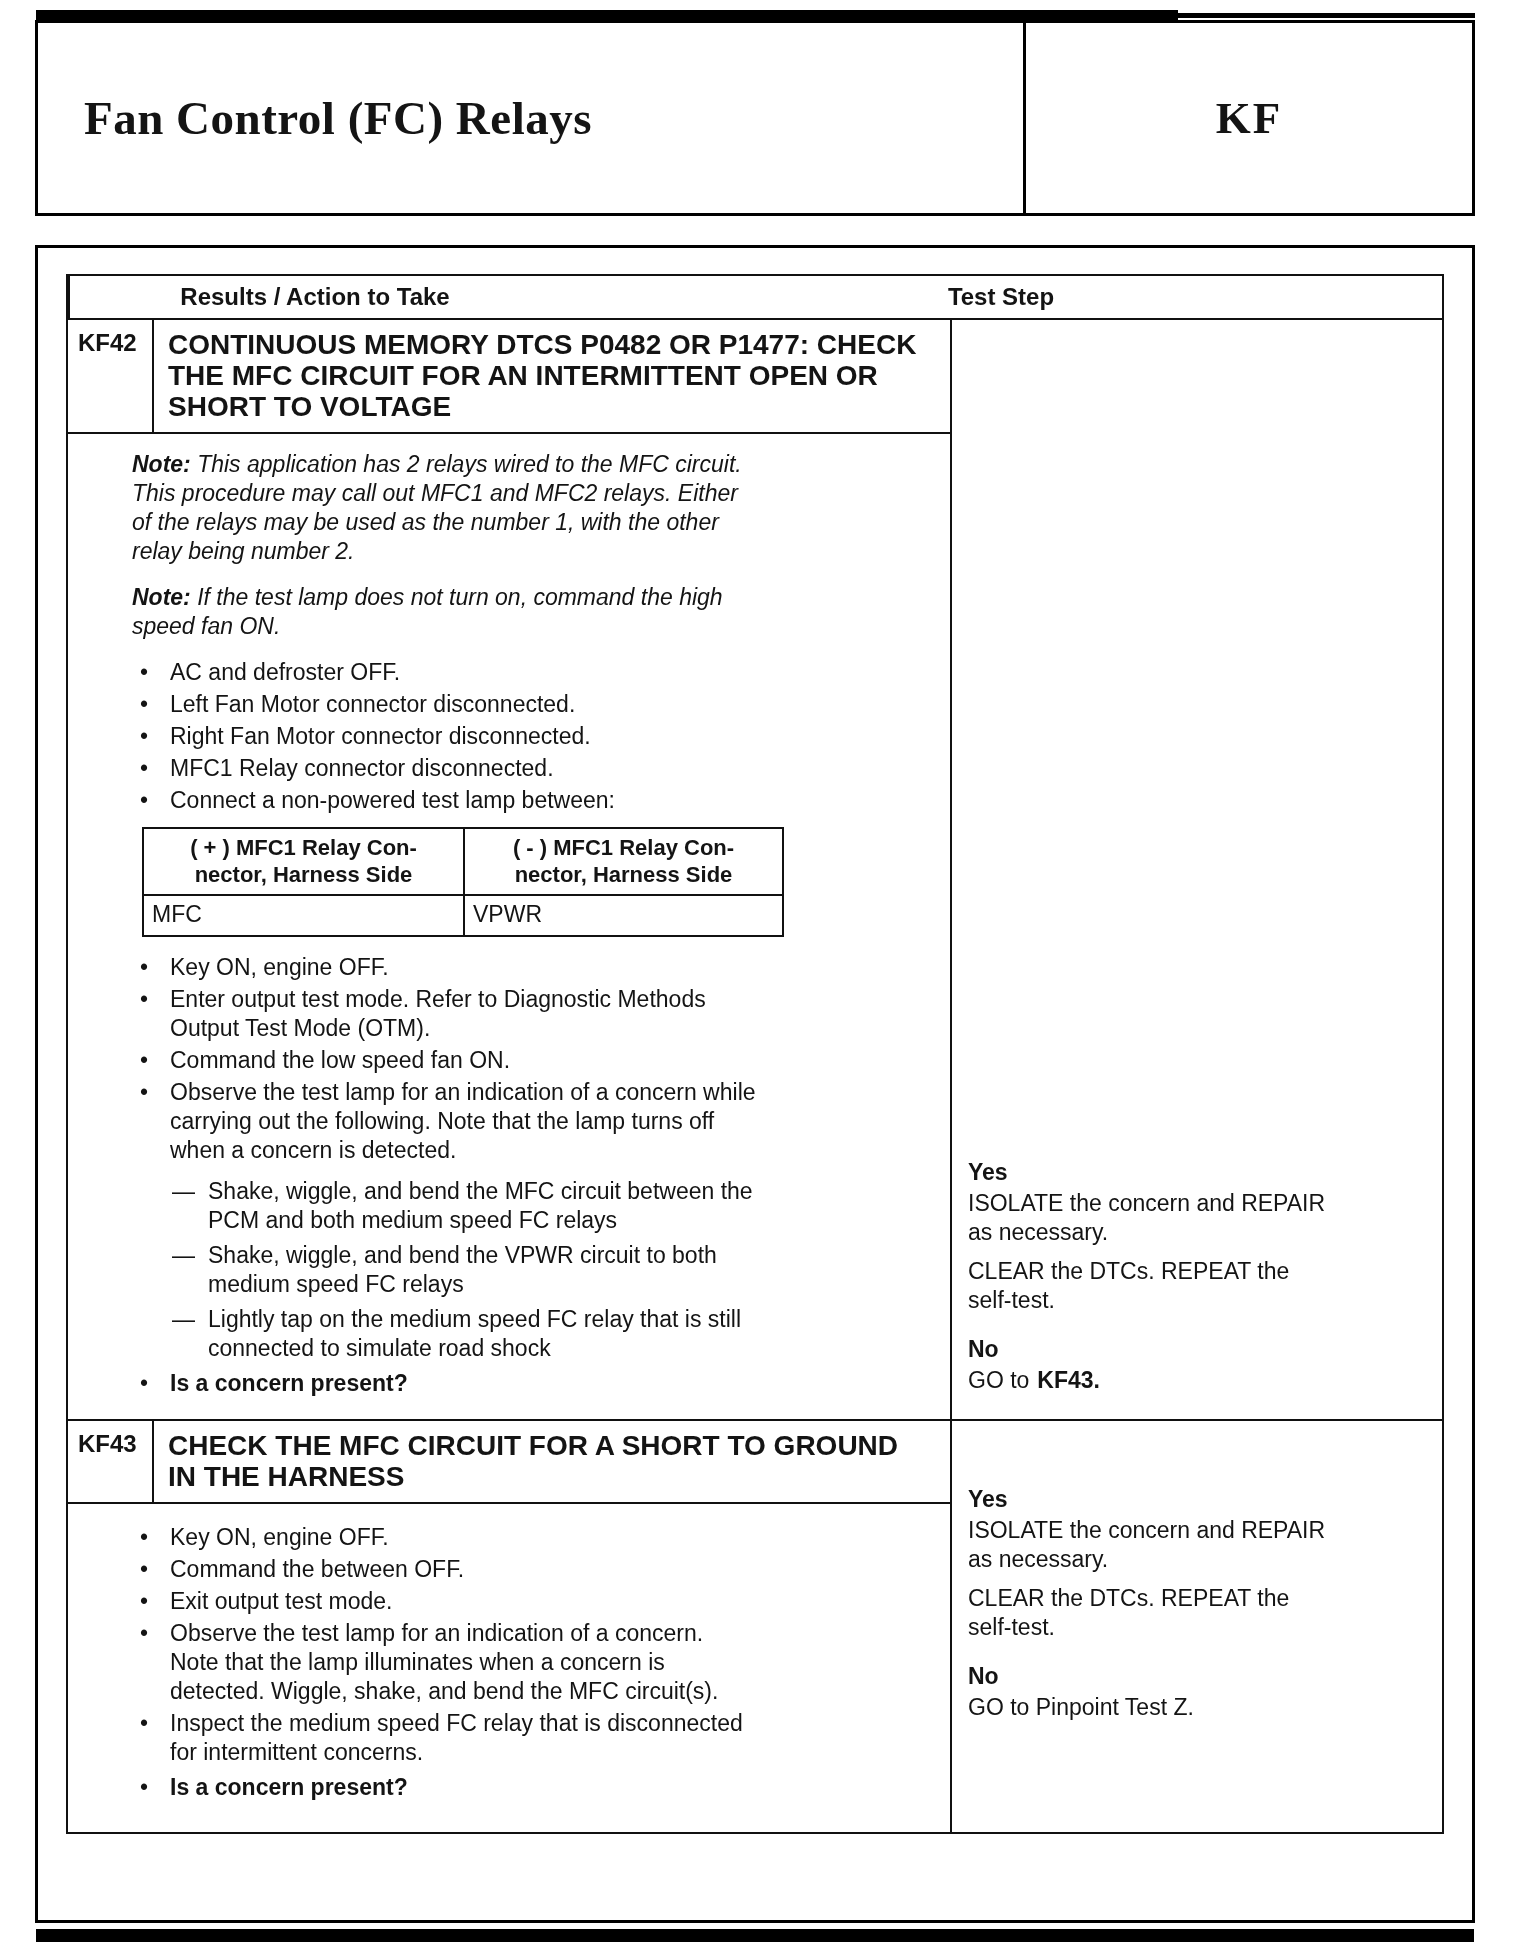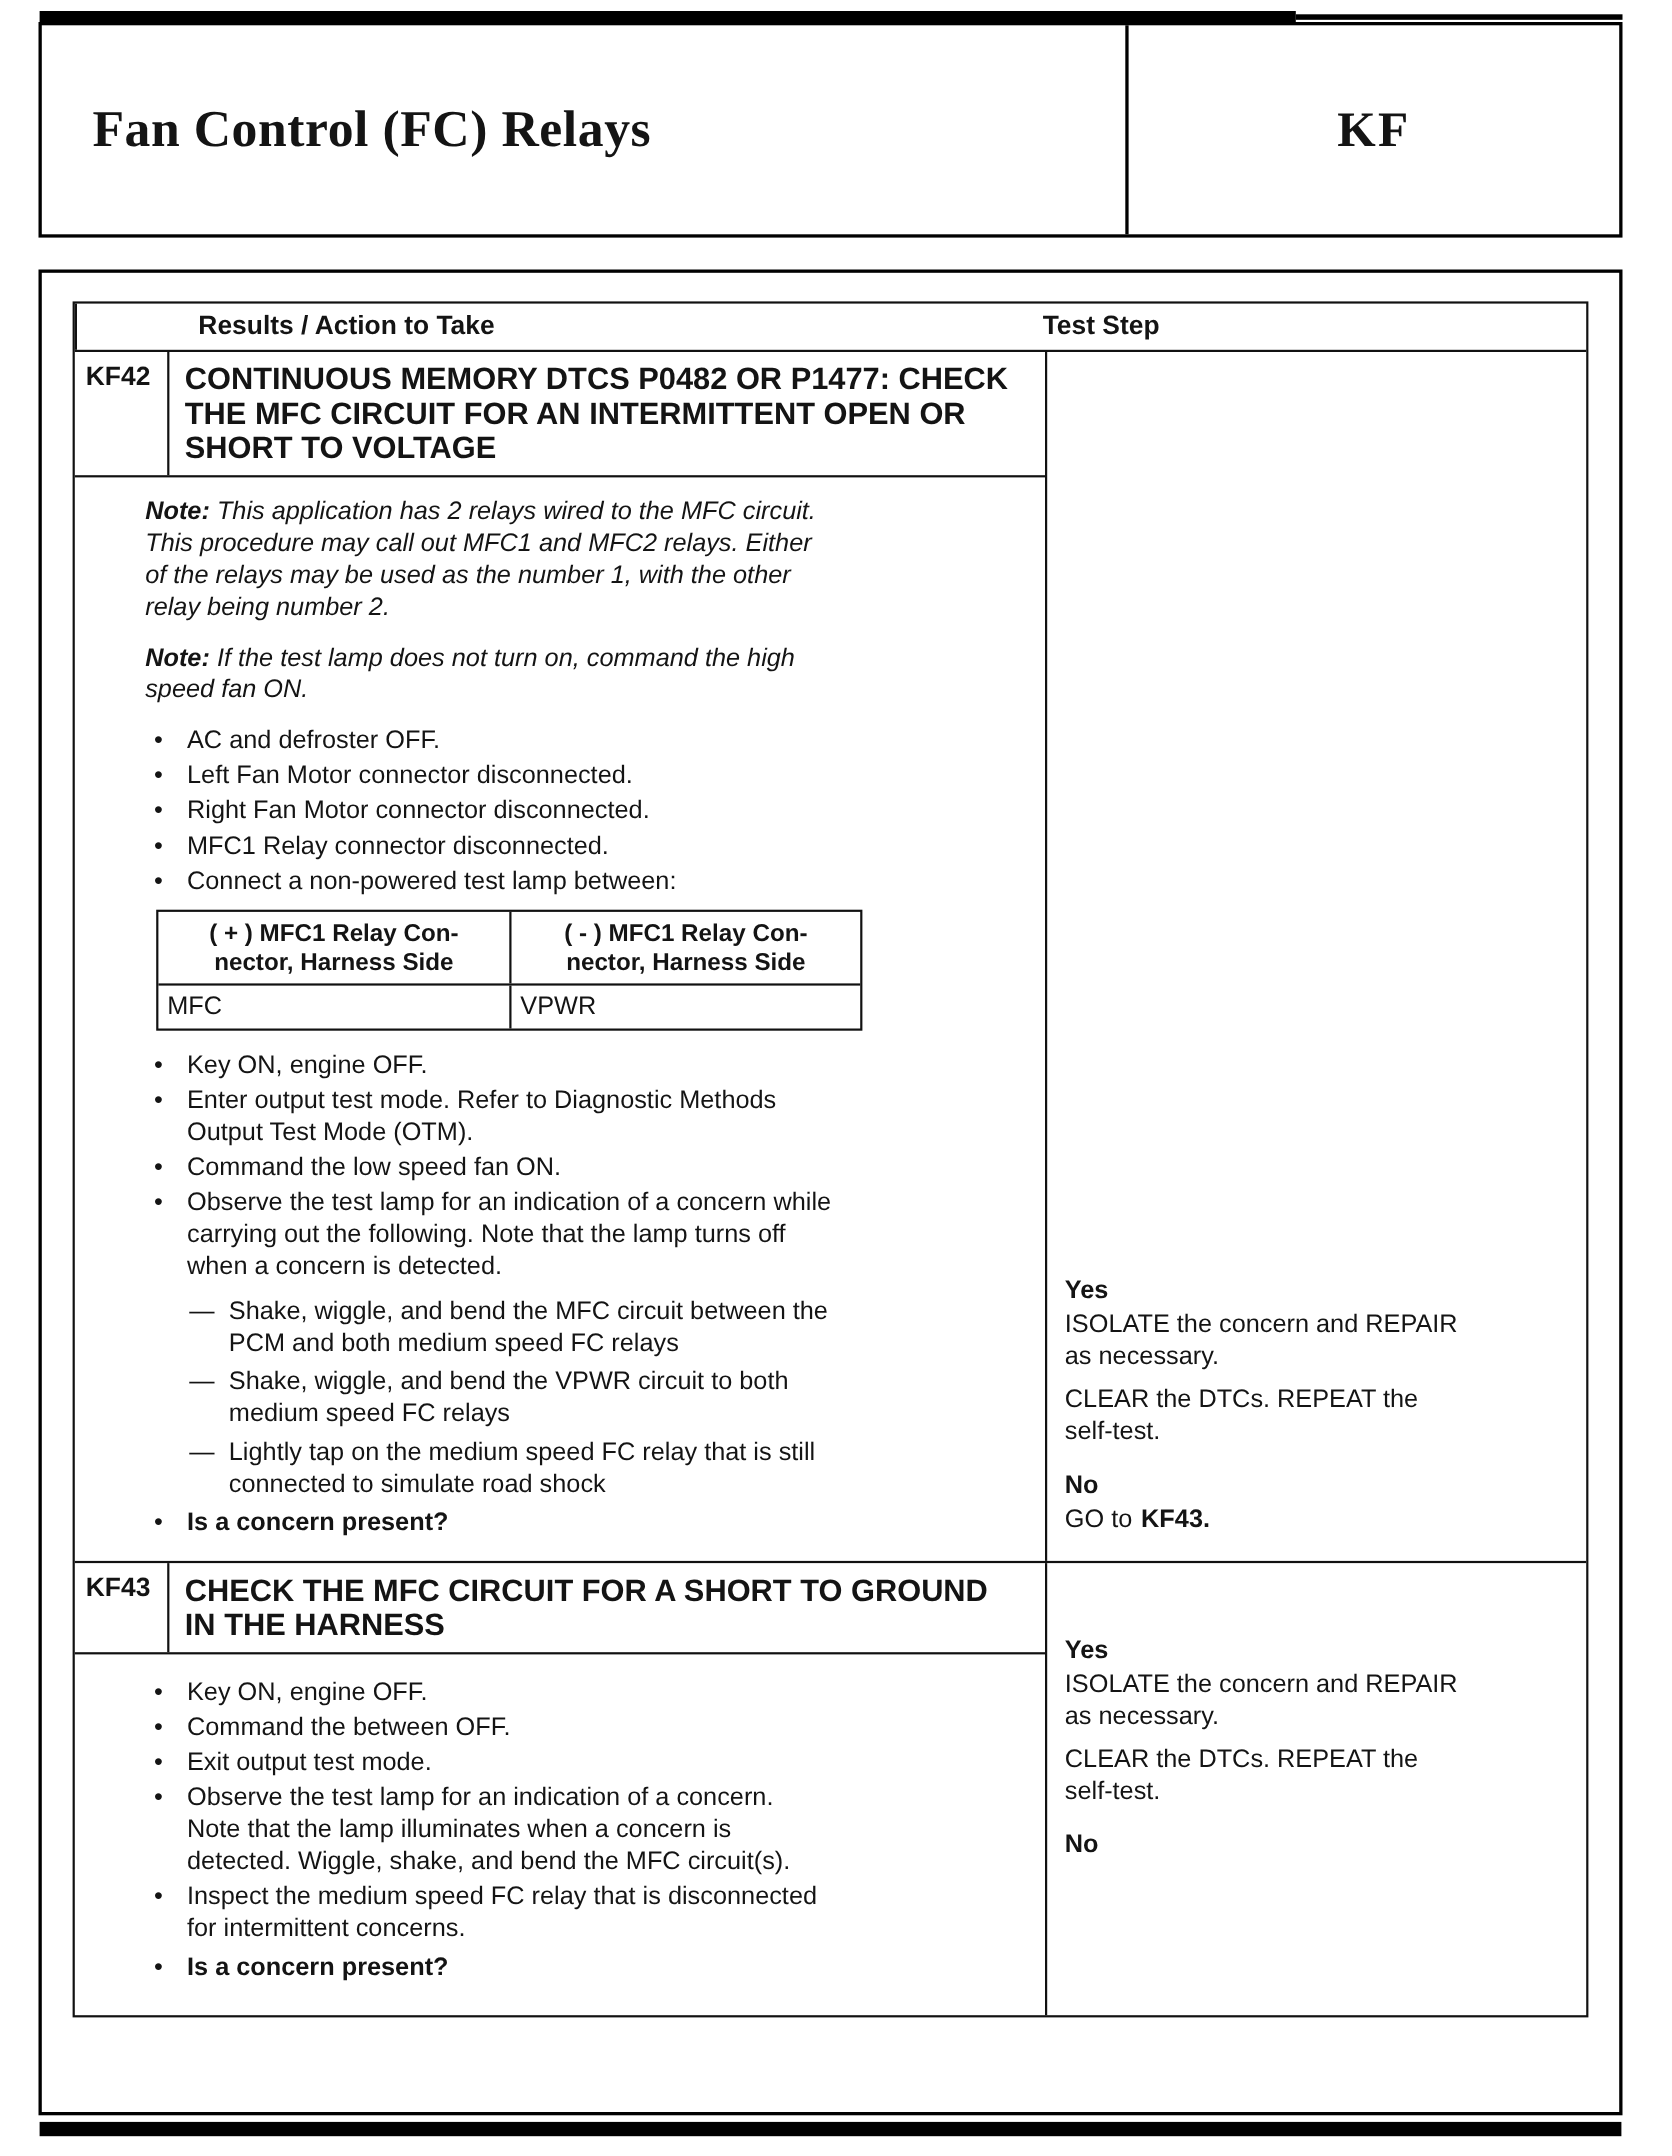--- a/index.html
+++ b/index.html
@@ -259,20 +259,21 @@
           </div>
         </div>
 
         <div class="col-right results-top">
           <div class="res-label">Yes</div>
           <p class="res-text">ISOLATE the concern and REPAIR
 as necessary.</p>
           <p class="res-text">CLEAR the DTCs. REPEAT the
 self-test.</p>
           <div class="res-label">No</div>
+          <p class="res-text">GO to Pinpoint Test Z.</p>
         </div>
       </div>
 
     </div>
   </div>
 
   <div class="scan-bar bar-bottom"></div>
 
 </div>
 

